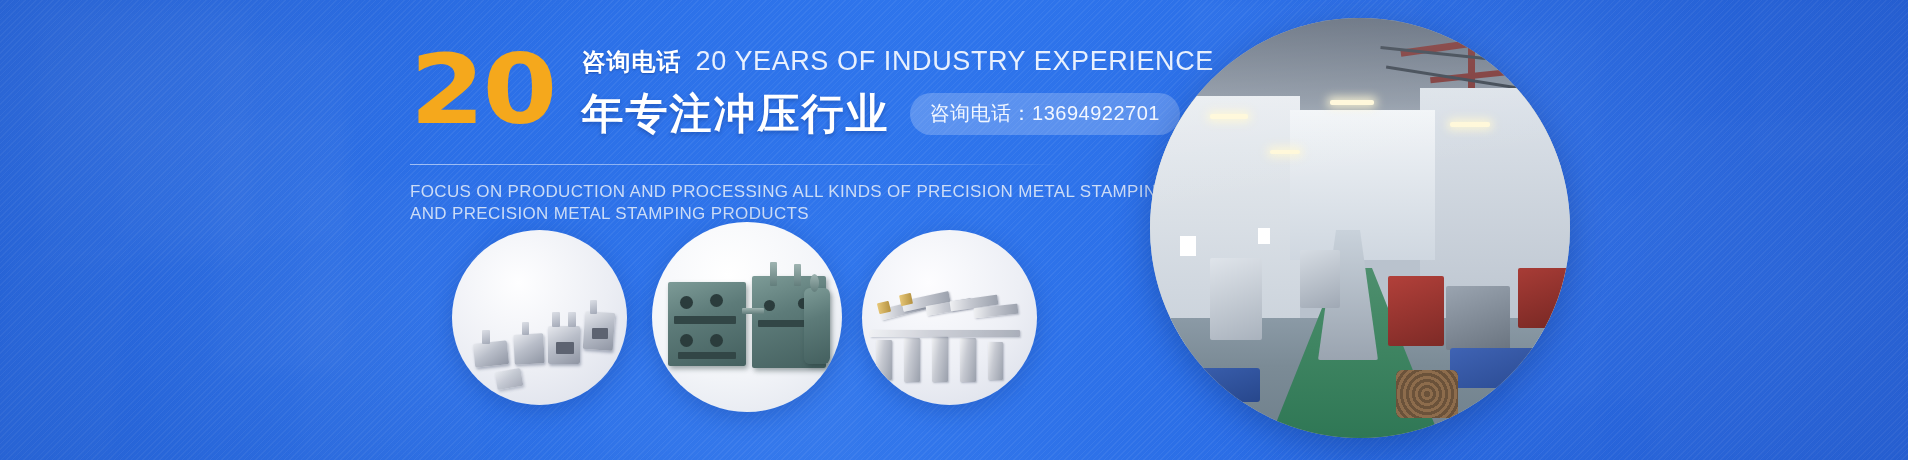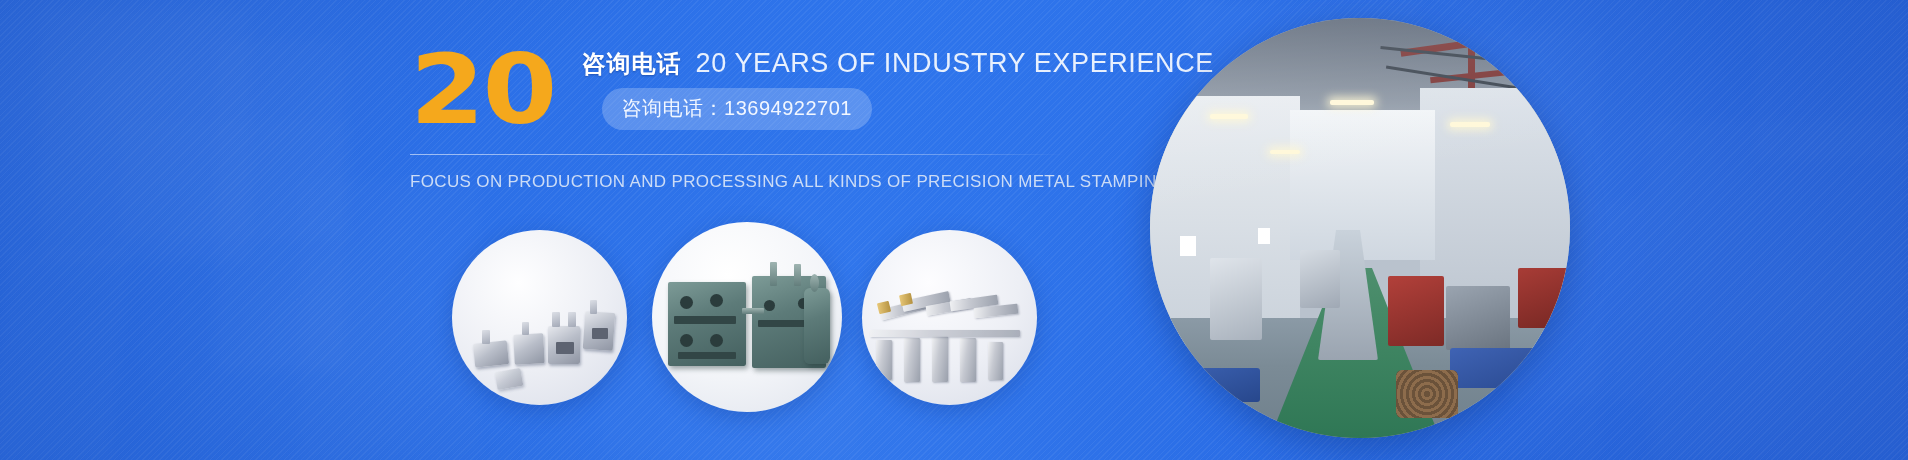--- a/index.html
+++ b/index.html
@@ -58,21 +58,21 @@
        rgba(255,255,255,0)   4px);
   }
   .bg-vignette {
     position:absolute; inset:0;
     background:radial-gradient(ellipse 1200px 560px at 50% 50%, rgba(0,0,0,0) 45%, rgba(20,55,140,.22) 100%);
   }
 
   
   .copy { position:absolute; left:410px; top:42px; width:760px; }
 
-  .headline-row { display:flex; align-items:center; }
+  .headline-row { display:flex; align-items:flex-start; }
 
   .big20 {
     font-family:"DejaVu Sans", sans-serif;
     font-weight:700;
     font-size:96px;
     line-height:84px;
     letter-spacing:-2px;
     color:#f5a81c;
     transform:scaleX(1.12);
     transform-origin:left top;
@@ -231,29 +231,31 @@
     <div class="headline-row">
 
       <div class="big20">20</div>
 
       <div class="headline-right">
         <div class="line1">
           <span class="cn-sm">咨询电话</span>
           <span class="en-sm">20 YEARS OF INDUSTRY EXPERIENCE</span>
         </div>
         <div class="line2">
+          <span class="cn-big">年专注冲压行业</span>
           <span class="phone-badge">咨询电话：13694922701</span>
         </div>
       </div>
 
     </div>
 
     <div class="divider"></div>
 
     <div class="subcopy">FOCUS ON PRODUCTION AND PROCESSING ALL KINDS OF PRECISION METAL STAMPING MOLDS</div>
+    <div class="subcopy" style="margin-top:0;">AND PRECISION METAL STAMPING PRODUCTS</div>
   </div>
 
   <div class="circle pc1">
     <div class="conn" style="left:22px;  top:112px; width:34px; height:24px; transform:rotate(-6deg);"></div>
     <div class="conn-tab" style="left:30px;  top:100px; width:8px;  height:14px;"></div>
     <div class="conn" style="left:62px;  top:104px; width:30px; height:30px; transform:rotate(-3deg);"></div>
     <div class="conn-tab" style="left:70px;  top:92px;  width:7px;  height:13px;"></div>
     <div class="conn" style="left:96px;  top:96px;  width:32px; height:38px;"></div>
     <div class="conn-tab" style="left:100px; top:82px;  width:8px;  height:15px;"></div>
     <div class="conn-tab" style="left:116px; top:82px;  width:8px;  height:15px;"></div>

